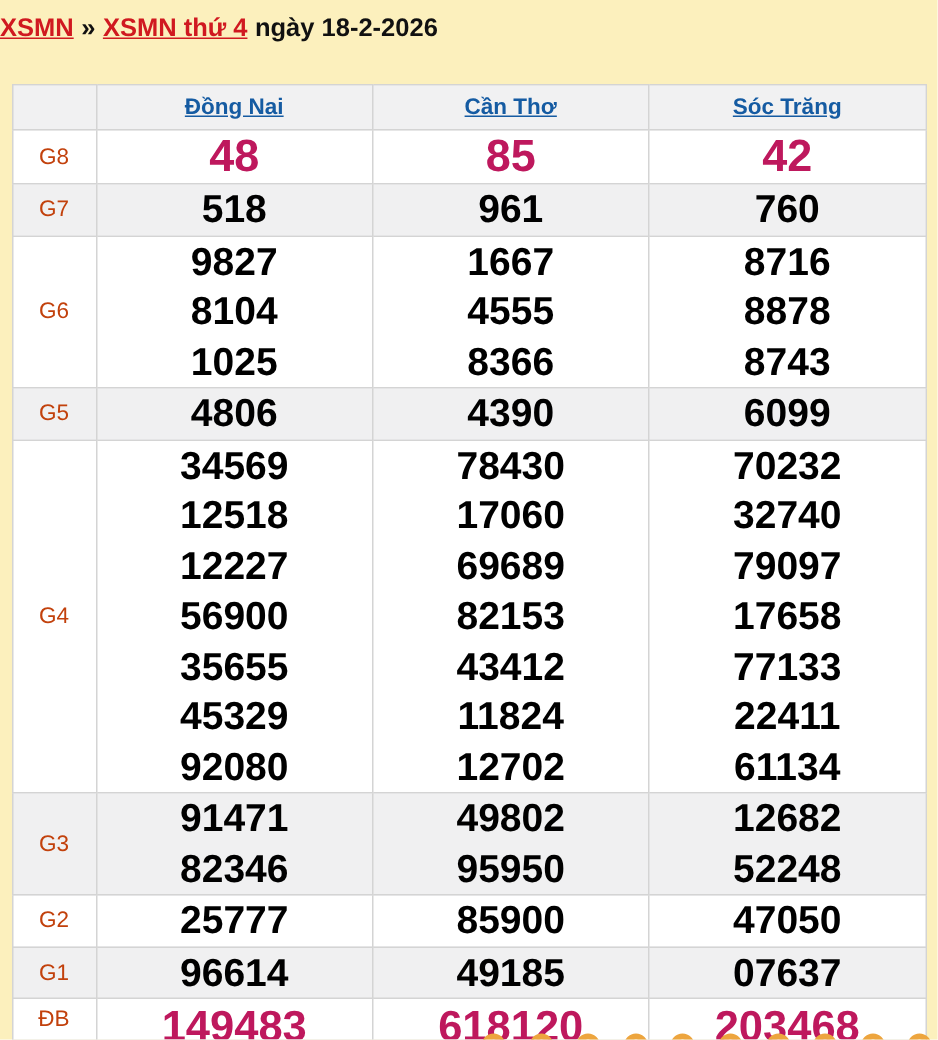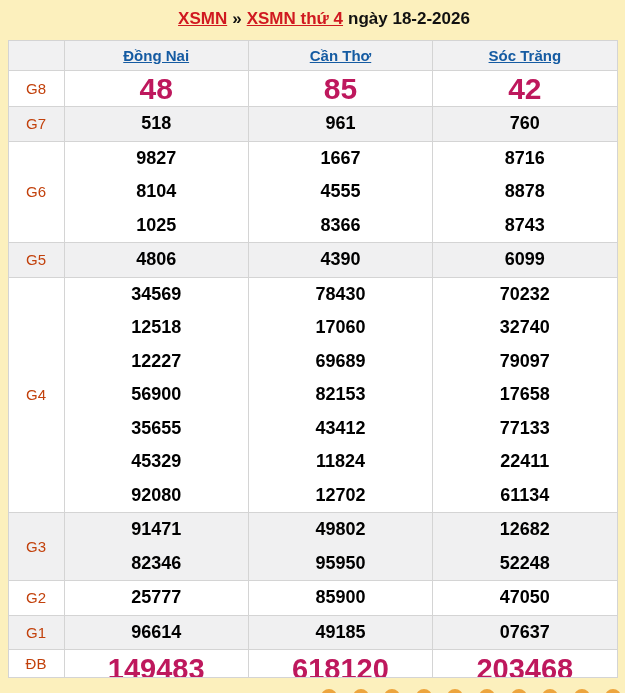--- a/index.html
+++ b/index.html
@@ -5,51 +5,50 @@
   html,body{margin:0;padding:0}
   body{
     width:625px;height:693px;
     background:#fcf0bd;
     font-family:"Liberation Sans",sans-serif;
     position:relative;overflow:hidden;
   }
   
   .title-bar{
     height:31px;padding-top:9px;
-    text-align:center;
-    font-size:17px;font-weight:bold;color:#111;margin-left:23px;
+    font-size:17px;font-weight:bold;color:#111;
   }
   .title-bar a{cursor:pointer}
   .red-link{color:#d01920;text-decoration:underline}
   .title-sep{margin:0 5px}
   .title-date{margin-left:5px}
   
   table.results{
     border-collapse:collapse;table-layout:fixed;
-    width:610px;margin:0 auto;
+    width:610px;margin:16px auto;
     background:#fff;border:1px solid #b9b9b9;
   }
   .results th,.results td{
     border:1px solid #d4d4d4;
     padding:0;text-align:center;vertical-align:middle;
   }
   .results thead th{
     height:29px;background:#f1f1f2;
   }
   .results thead a{
     color:#155ba2;font-size:15px;font-weight:bold;
     text-decoration:underline;cursor:pointer;
   }
   td.prize-label{
     font-size:15px;font-weight:400;color:#c2410c;
   }
   tr.shade td{background:#f0f0f1}
   .num{
     height:33.5px;line-height:33.5px;
-    font-size:18px;font-weight:bold;color:#000;
+    font-size:26px;font-weight:bold;color:#000;
     overflow:hidden;
   }
   .num.big{
     height:35px;line-height:35px;
     font-size:30px;color:#be185d;
   }
   #results-body tr:last-child .num.big{
     height:27px;line-height:39px;font-size:29px;
   }
   

